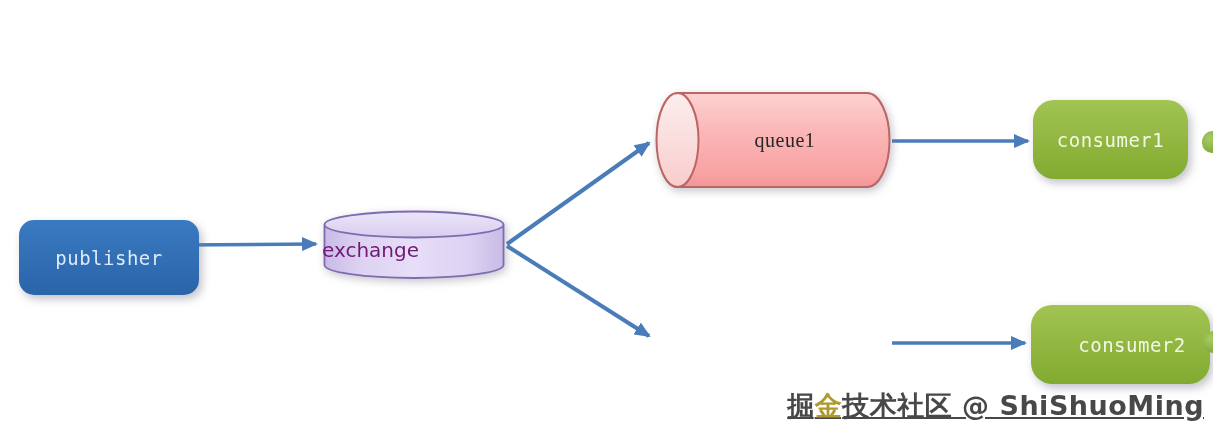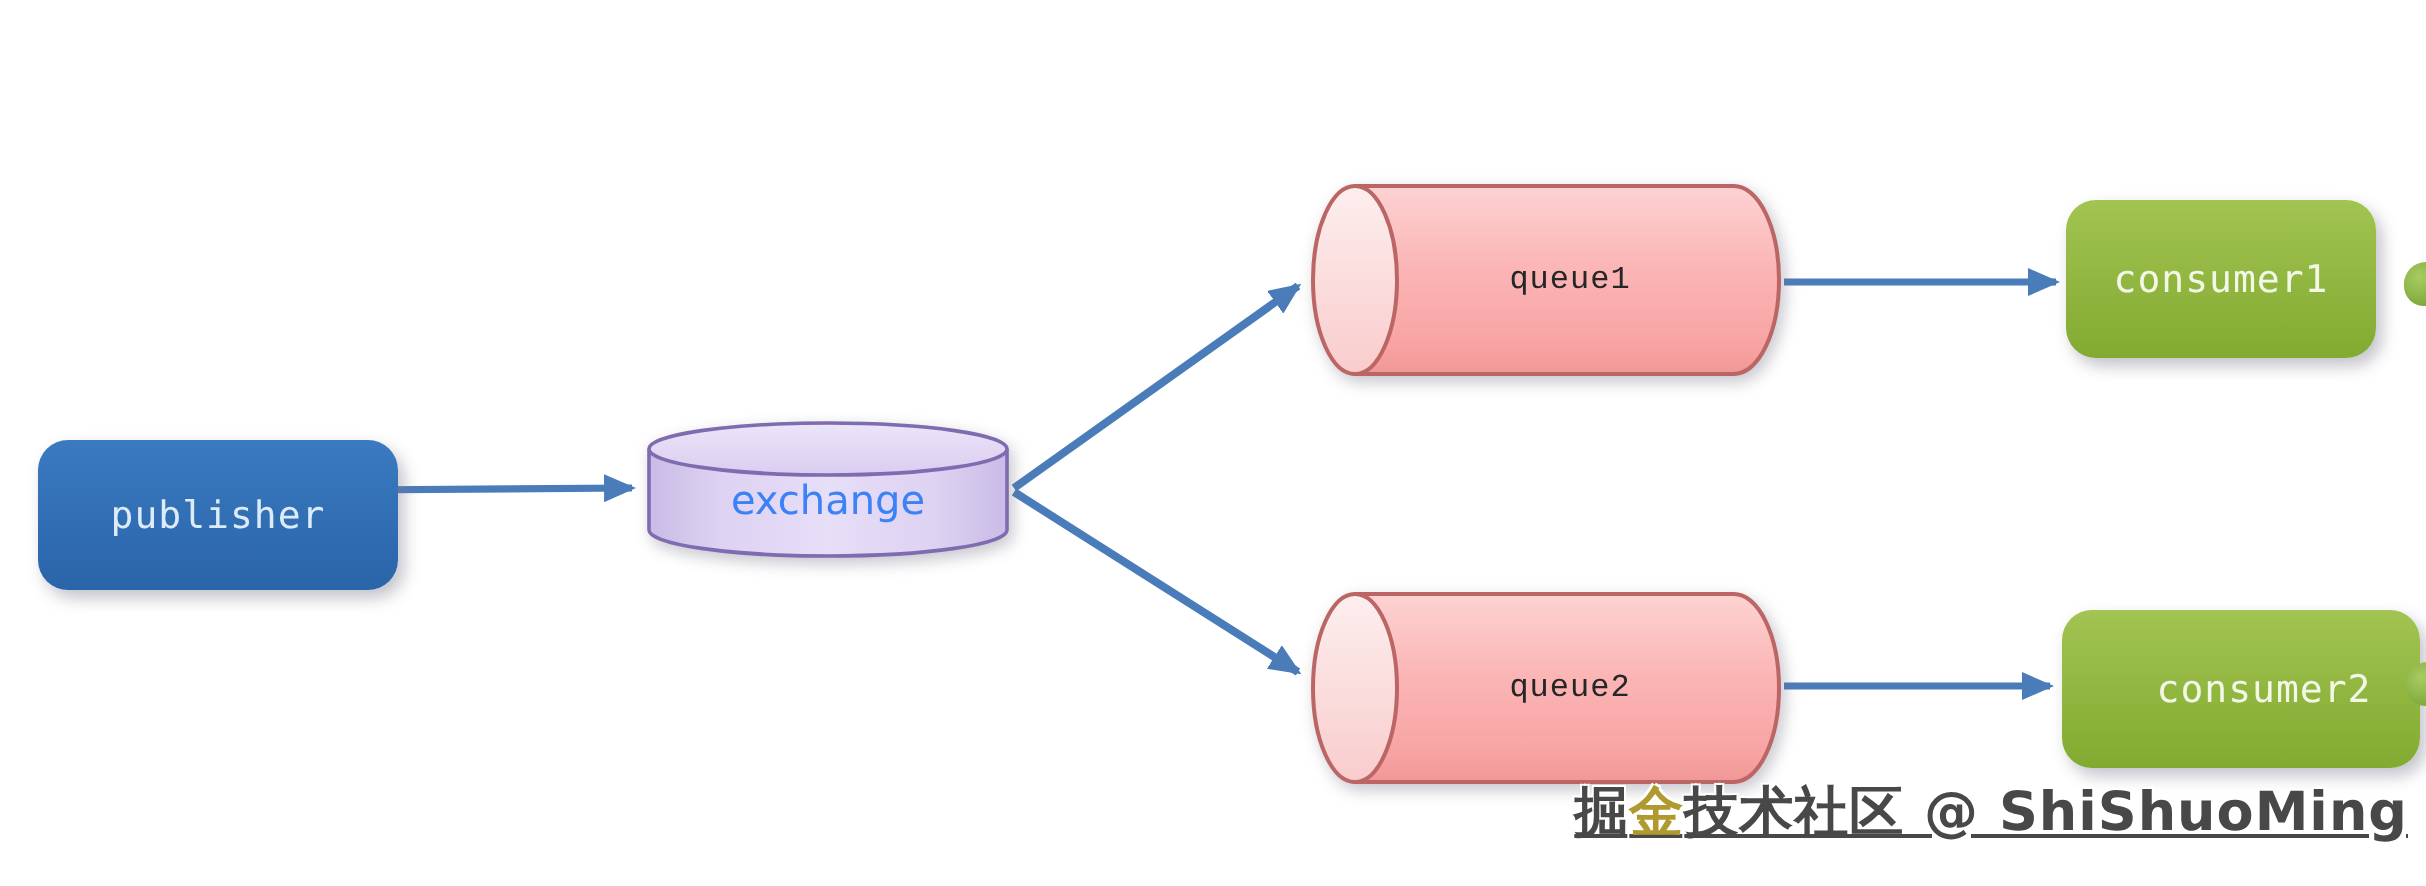--- a/index.html
+++ b/index.html
@@ -20,44 +20,45 @@
     left:19px;top:220px;width:180px;height:75px;
     background:linear-gradient(180deg,#3a7ac1 0%,#2a64a9 100%);
     box-shadow:3px 4px 8px rgba(120,120,140,.45);
     color:#dcebf8;
     text-align:right;
   }
   .consumer{
     background:linear-gradient(180deg,#a2c452 0%,#82aa30 100%);
     box-shadow:3px 4px 8px rgba(120,120,140,.45);
     color:#f2f7e8;
+    border-radius:21px;
   }
   .consumer1{left:1033px;top:100px;width:155px;height:79px;}
   .consumer2{left:1031px;top:305px;width:156px;height:79px;padding-left:23px;}
 
   
   .cyl{position:absolute;}
   .cyl svg{display:block;filter:drop-shadow(2px 3px 4px rgba(110,110,130,.4));}
   .exchange-wrap{left:322px;top:210px;width:184px;height:70px;}
   .fanout-label{
     position:absolute;left:0;top:4px;width:100%;text-align:center;
     font-size:14px;color:#6e6e6e;
   }
   .exchange-label{
-    position:absolute;left:0;top:28px;width:100%;text-align:center;
-    font-size:20px;color:#3b82f6;
+    position:absolute;left:0;top:28px;width:100%;
+    font-size:20px;color:#701a75;
   }
   .queue1-wrap{left:654px;top:91px;width:240px;height:98px;}
   .queue2-wrap{left:654px;top:295px;width:240px;height:98px;}
   .queue-label{
     position:absolute;left:0;top:0;width:100%;height:100%;
     display:flex;align-items:center;justify-content:center;
     padding-left:22px;box-sizing:border-box;
-    font-family:Liberation Mono, monospace;
-    font-size:16px;color:#262626;letter-spacing:.5px;
+    font-family:Liberation Serif, serif;
+    font-size:20px;color:#262626;letter-spacing:.5px;
   }
 
   
   .sprout{
     position:absolute;width:22px;height:22px;
     background:radial-gradient(circle at 35% 35%,#a8cc62,#6f9c2e);
     border-radius:50% 42% 55% 46%;
   }
   .sprout1{left:1202px;top:131px;}
   .sprout2{left:1203px;top:331px;}
@@ -128,27 +129,20 @@
           <stop offset="0" stop-color="#fdeeee"></stop>
             <stop offset="1" stop-color="#f9cccc"></stop>
         </linearGradient>
       </defs>
       <path d="M23.5 2 H213 A22.5 47 0 0 1 213 96 H23.5 Z" fill="url(#qBody)" stroke="#bb6565" stroke-width="2"></path>
       <ellipse cx="23.5" cy="49" rx="21" ry="47" fill="url(#qCap)" stroke="#bb6565" stroke-width="2"></ellipse>
     </svg>
     <div class="queue-label">queue1</div>
   </div>
 
-  <div class="cyl queue2-wrap">
-    <svg width="240" height="98" viewBox="0 0 240 98" xmlns="http://www.w3.org/2000/svg">
-      <path d="M23.5 2 H213 A22.5 47 0 0 1 213 96 H23.5 Z" fill="url(#qBody)" stroke="#bb6565" stroke-width="2"></path>
-      <ellipse cx="23.5" cy="49" rx="21" ry="47" fill="url(#qCap)" stroke="#bb6565" stroke-width="2"></ellipse>
-    </svg>
-    <div class="queue-label">queue2</div>
-  </div>
 
   <div class="node-box consumer consumer1">
     <span>consumer1</span>
   </div>
   <div class="node-box consumer consumer2">
     <span>consumer2</span>
   </div>
 
   <div class="sprout sprout1"></div>
   <div class="sprout sprout2"></div>

